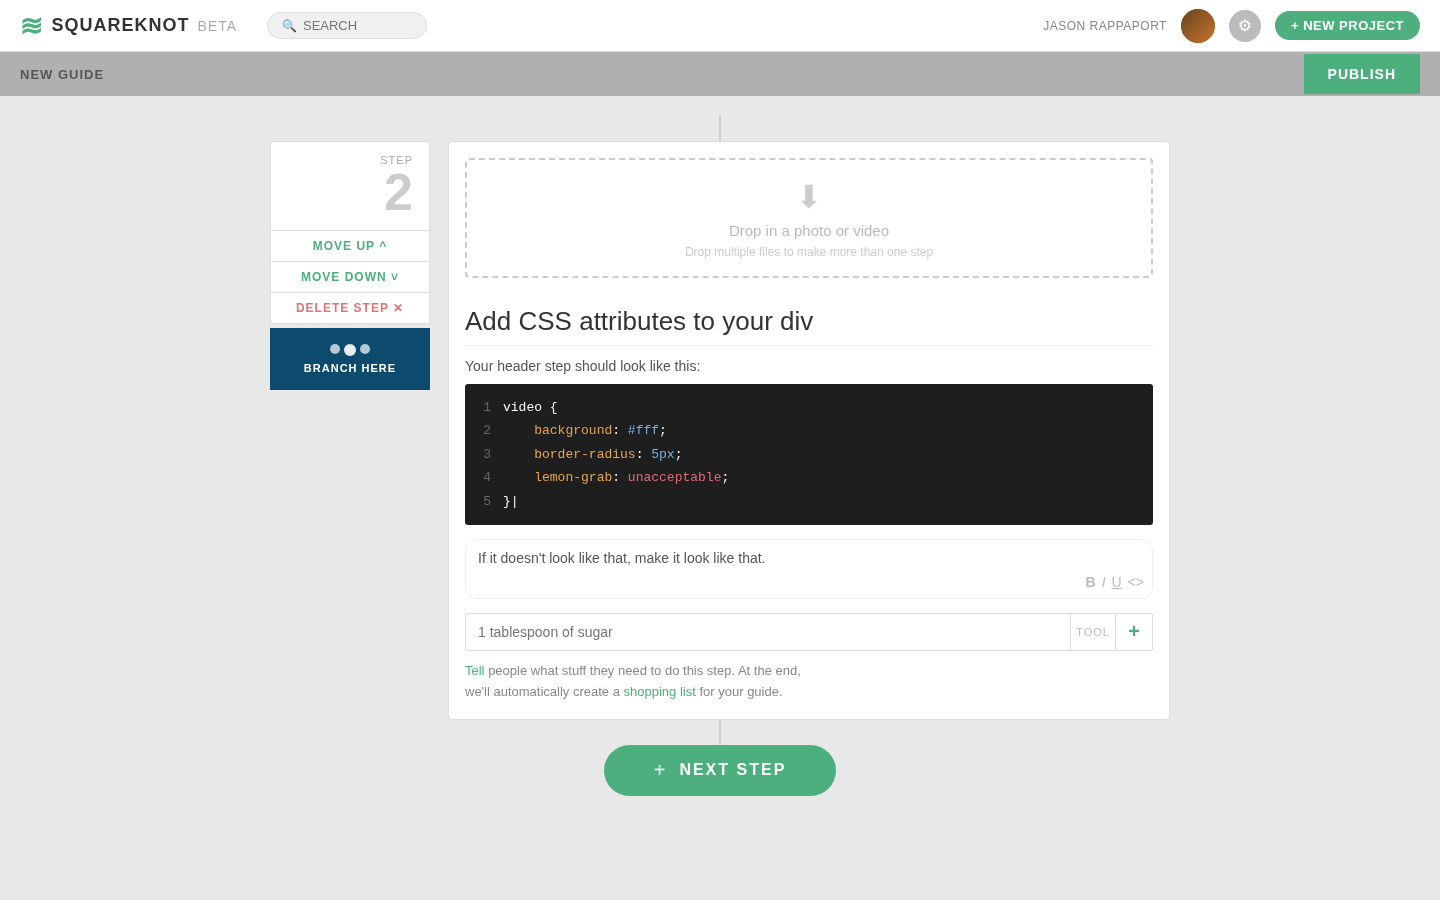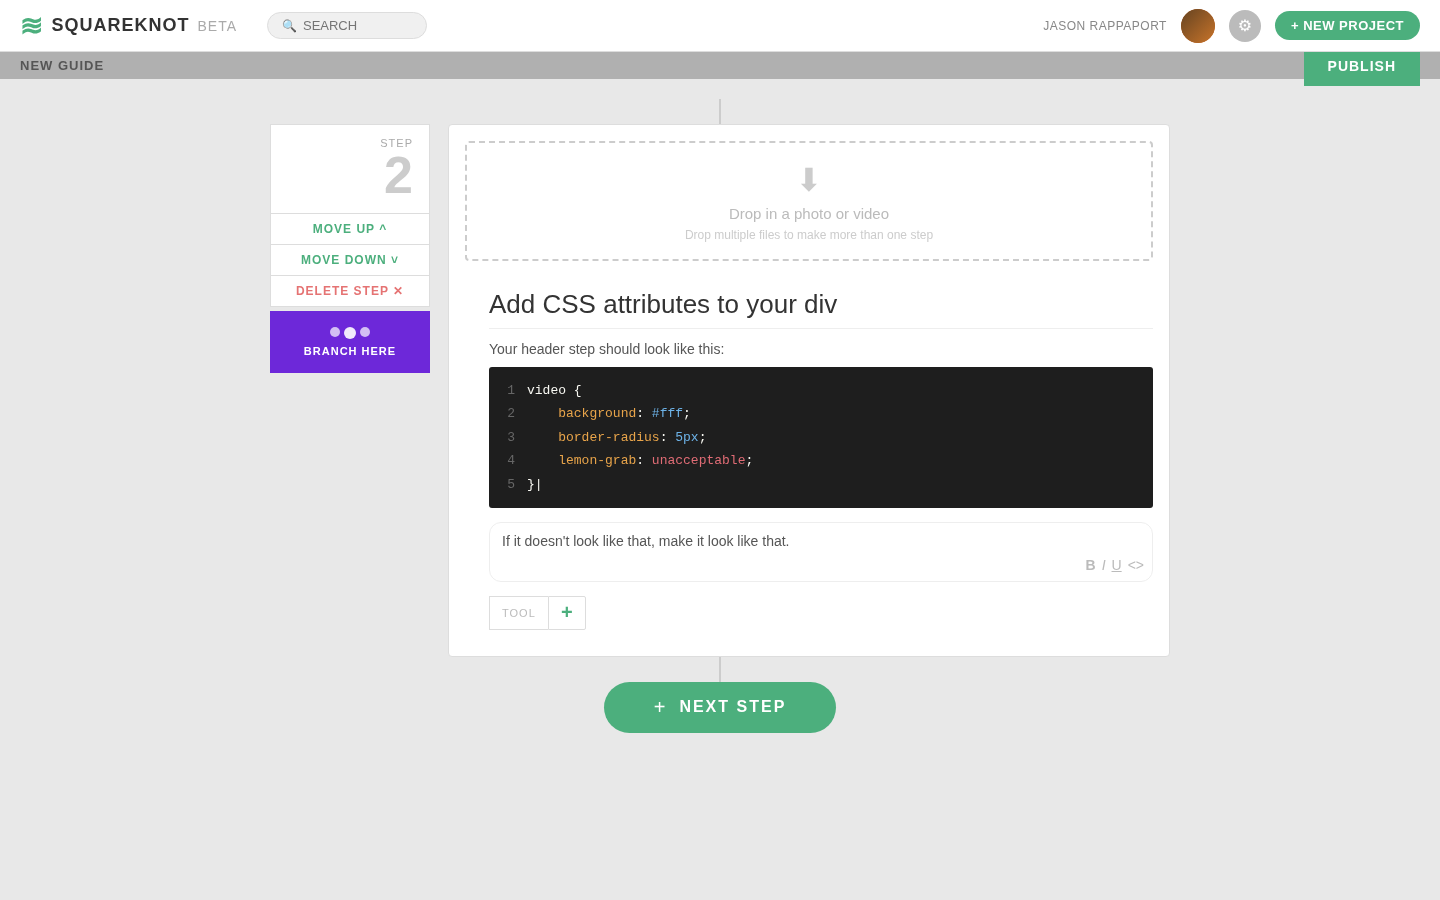--- a/index.html
+++ b/index.html
@@ -113,21 +113,21 @@
       cursor: pointer;
       letter-spacing: 0.5px;
       display: flex;
       align-items: center;
       gap: 5px;
     }
 
     
     .guide-bar {
       background: #b0b0b0;
-      height: 27px;
+      height: 44px;
       display: flex;
       align-items: center;
       padding: 0 20px;
       justify-content: space-between;
     }
     .guide-bar-title {
       font-size: 13px;
       font-weight: bold;
       color: #555;
       letter-spacing: 1px;
@@ -219,21 +219,21 @@
       padding: 8px 12px;
       text-align: center;
       cursor: pointer;
       font-size: 12px;
       font-weight: bold;
       color: #e57373;
       letter-spacing: 1px;
       text-transform: uppercase;
     }
     .branch-btn {
-      background: #6d28d9;
+      background: #0c4a6e;
       border: none;
       padding: 16px 12px;
       text-align: center;
       cursor: pointer;
       color: #fff;
       font-size: 11px;
       font-weight: bold;
       letter-spacing: 1px;
       text-transform: uppercase;
       margin-top: 4px;
@@ -290,21 +290,20 @@
       color: #bbb;
     }
     .dropzone-sub-text {
       font-size: 12px;
       color: #ccc;
     }
 
     
     .step-content {
       padding: 0 16px 16px;
-      margin-left: 24px;
     }
     .step-title {
       font-size: 26px;
       color: #333;
       padding: 12px 0 8px;
       border-bottom: 1px solid #eee;
       margin-bottom: 12px;
     }
     .step-description {
       font-size: 14px;
@@ -382,21 +381,21 @@
       padding: 10px 12px;
       font-size: 14px;
       color: #bbb;
       outline: none;
       border-radius: 2px 0 0 2px;
     }
     .tool-btn {
       background: #fff;
       border: 1px solid #ddd;
       border-right: none;
-      padding: 10px 12px;
+      padding: 10px 5px;
       font-size: 11px;
       color: #bbb;
       cursor: pointer;
       letter-spacing: 1px;
     }
     .add-supply-btn {
       background: #fff;
       border: 1px solid #ddd;
       border-radius: 0 2px 2px 0;
       width: 38px;
@@ -549,27 +548,31 @@
           <span>If it doesn't look like that, make it look like that.</span>
           <div class="prose-toolbar">
             <span><strong>B</strong></span>
             <span><em>I</em></span>
             <span><u>U</u></span>
             <span>&lt;&gt;</span>
           </div>
         </div>
 
         <div class="supplies-input-row">
+          <input class="supplies-input" type="text" placeholder="1 tablespoon of sugar" style="">
           <button class="tool-btn">
             <span>TOOL</span>
           </button>
           <div class="add-supply-btn">
             <span>+</span>
           </div>
         </div>
+        <p class="supplies-hint">
+          <span class="supplies-hint-link">Tell</span><span> people what stuff they need to do this step. At the end,<br>we'll automatically create a </span><span class="supplies-hint-link">shopping list</span><span> for your guide.</span>
+        </p>
 
       </div>
     </div>
   </div>
 
   <div class="bottom-area">
     <div class="connector-line"></div>
     <button class="next-step-btn">
       <span class="next-step-plus">+</span>
       <span>NEXT STEP</span>

